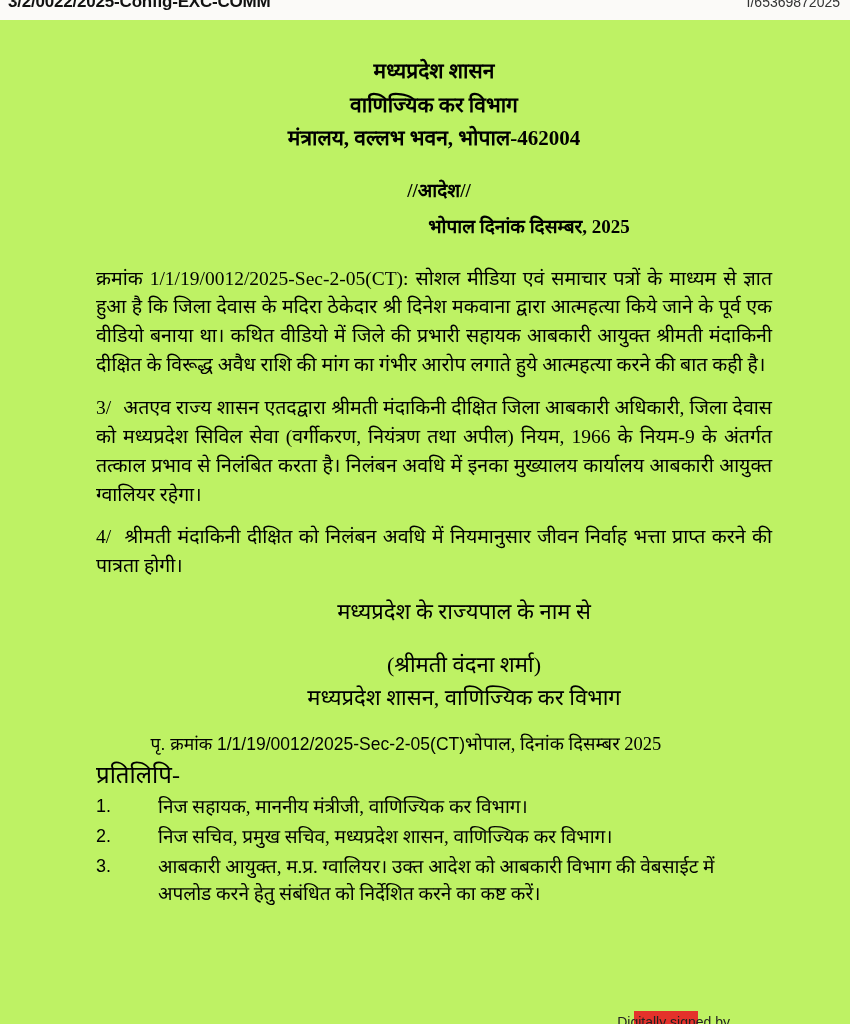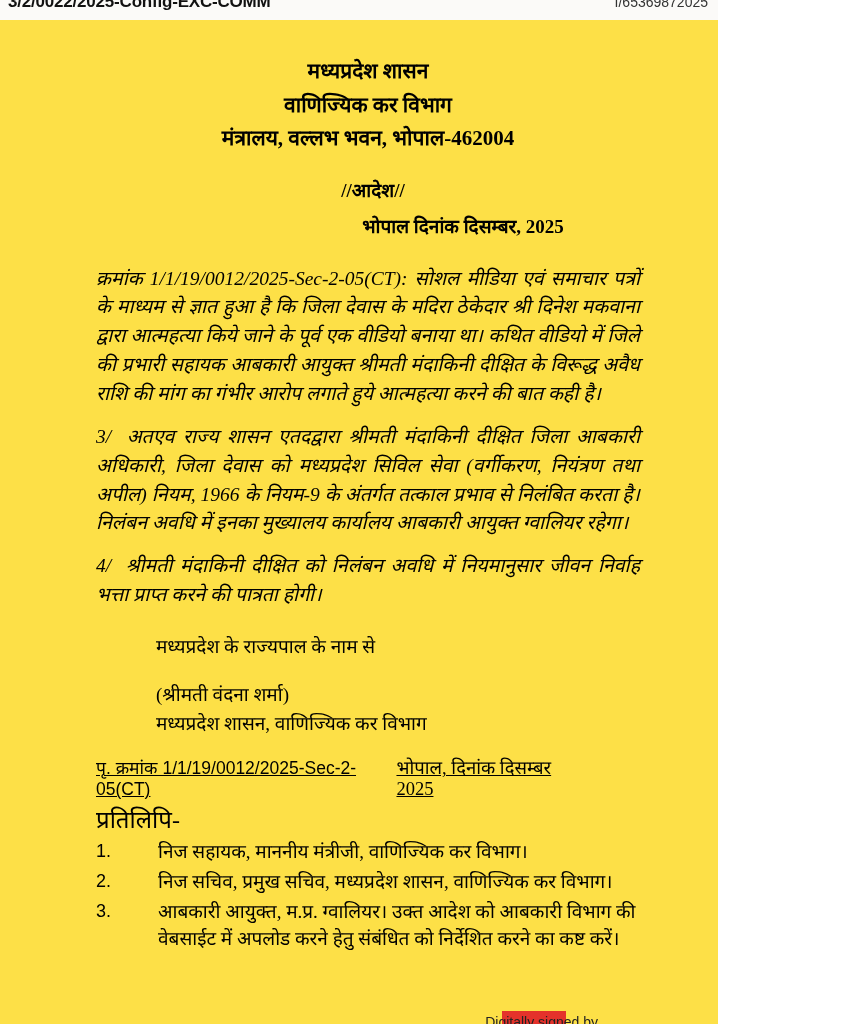--- a/index.html
+++ b/index.html
@@ -10,23 +10,23 @@
     width: 850px;
     height: 1024px;
     background: #ffffff;
     font-family: "Liberation Serif", serif;
     color: #000000;
     overflow: hidden;
     position: relative;
   }
   .page {
     position: relative;
-    width: 718px;
+    width: 850px;
     height: 1024px;
-    background: #fde047;
+    background: #bef264;
     box-sizing: border-box;
   }
   
   .top-strip {
     position: absolute;
     top: 0;
     left: 0;
     right: 0;
     height: 20px;
     overflow: hidden;
@@ -81,42 +81,40 @@
     font-size: 19px;
     font-weight: bold;
     text-align: center;
     padding-left: 190px;
   }
   .para {
     font-size: 19.5px;
     line-height: 1.48;
     text-align: justify;
     margin-top: 14px;
-    font-style: italic;
   }
   .para.first { margin-top: 26px; }
   .num-label {
     display: inline-block;
     min-width: 22px;
   }
   .sign-block {
-    margin-top: 23px;
-    text-align: left;
-    font-size: 19px;
+    margin-top: 14px;
+    text-align: center;
+    font-size: 22px;
     line-height: 1.5;
     padding-left: 60px;
   }
   .sign-block .nm { margin-top: 20px; }
   .ref-row {
     margin-top: 16px;
     display: flex;
     font-size: 19px;
-    justify-content: flex-start;
+    justify-content: center;
     align-items: flex-end;
-    text-decoration: underline;
   }
   .ref-left { font-family: "Liberation Sans", sans-serif; font-size: 17.5px; }
   .ref-right { font-size: 18.5px; padding-right: 56px; }
   .copy-to {
     margin-top: 2px;
     font-size: 24px;
   }
   ol.copy-list {
     list-style: none;
     margin: 4px 0 0 0;

